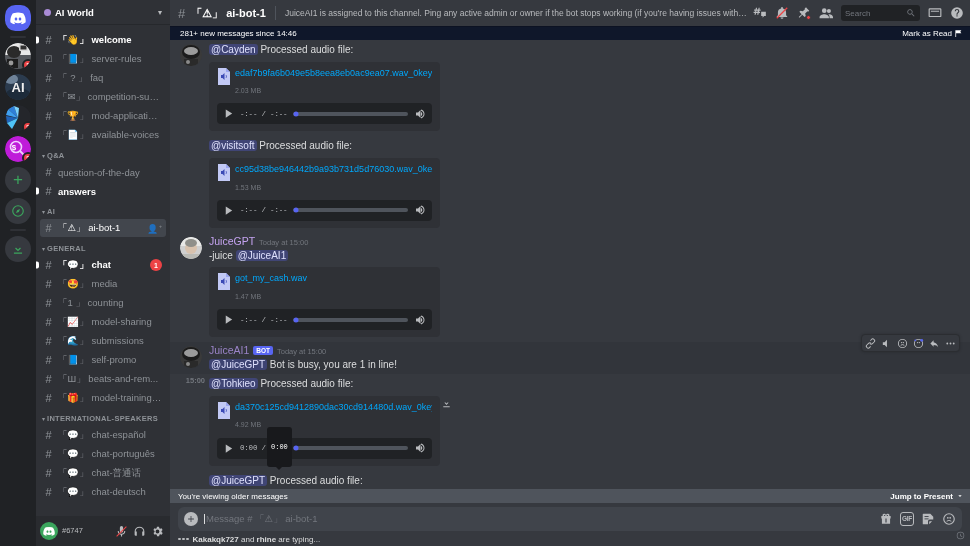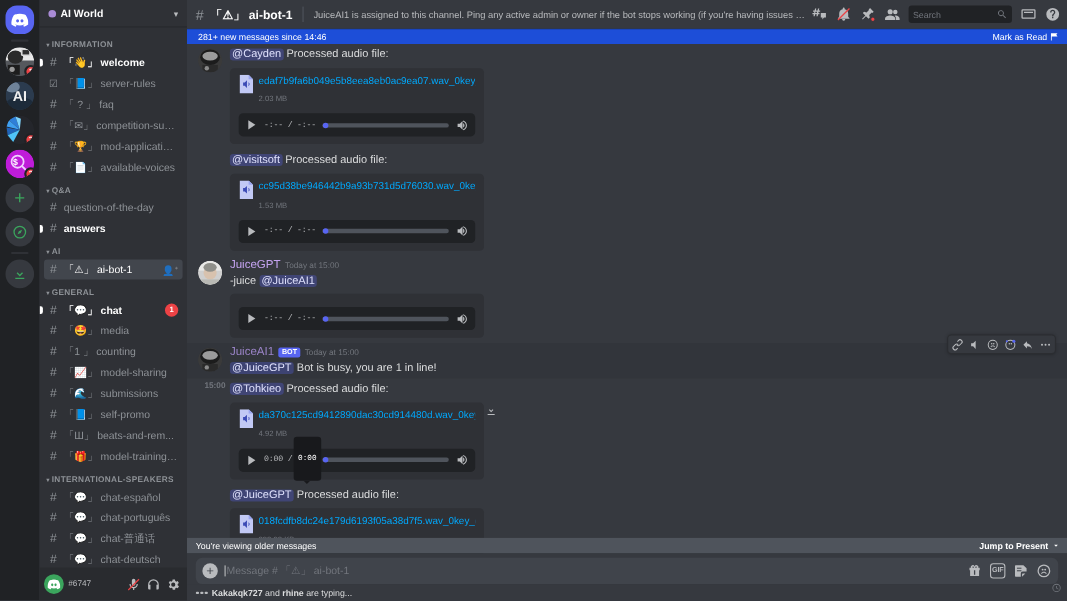--- a/index.html
+++ b/index.html
@@ -134,29 +134,29 @@
     font-size: 8.5px; color: #b9bbbe; white-space: nowrap; overflow: hidden;
     text-overflow: ellipsis; flex: 1; min-width: 0;
   }
   .top-actions { display:flex; align-items:center; gap: 8px; flex: 0 0 auto; }
   .tic { width: 14px; height: 14px; cursor:pointer; position: relative;
          display:flex; align-items:center; justify-content:center; }
   .tic svg { width: 14px; height: 14px; fill: #b9bbbe; }
   .tic .dot { position:absolute; bottom:0px; right:0px; width:5px; height:5px;
               border-radius:50%; background:#ed4245; border:1px solid #36393f;}
   .search {
-    width: 94px; height: 16px; background: #202225; border-radius: 3px;
+    width: 79px; height: 16px; background: #202225; border-radius: 3px;
     display:flex; align-items:center; padding: 0 4px; gap: 3px; cursor: text;
   }
   .search-ph { font-size: 8px; color: #72767d; flex:1; white-space:nowrap; overflow:hidden;}
   .search svg { width: 10px; height: 10px; fill: #72767d; }
 
   
   .newbar {
-    height: 14px; flex: 0 0 14px; background: #1d4ed8;
+    height: 14px; flex: 0 0 14px; background: #0f172a;
     display: flex; align-items: center; justify-content: space-between;
     padding: 0 6px 0 10px; position: relative; z-index: 3;
   }
   .newbar-left { font-size: 8px; color: #fff; font-weight: 500; }
   .newbar-right { font-size: 8px; color: #fff; font-weight: 500;
                   display:flex; align-items:flex-end; gap:3px; cursor:pointer; }
   .newbar-right svg { width: 9px; height: 9px; fill: #fff; }
 
   
   .messages { flex: 1; overflow: hidden; position: relative; padding-bottom: 2px; }
@@ -400,24 +400,20 @@
   </div>
 
   <div class="channels">
     <div class="guild-header">
       <span class="guild-icon"></span>
       <span class="guild-name">AI World</span>
       <span class="chev">▾</span>
     </div>
 
     <div class="chan-scroll" id="chan-scroll">
-        <div class="cat">
-          <span class="cat-arrow">▾</span>
-          <span class="cat-label">INFORMATION</span>
-        </div>
         <div class="chan unread">
           <span class="hash">#</span>
           <span class="chan-name">「👋」 welcome</span>
         </div>
         <div class="chan">
           <span class="hash rules">☑</span>
           <span class="chan-name">「📘」 server-rules</span>
         </div>
         <div class="chan">
           <span class="hash">#</span>
@@ -704,20 +700,29 @@
                 <rect x="3" y="17" width="16" height="6" fill="#b9b9b4"></rect>
               </g>
             </svg></div>
           <div class="msg-body">
             <div class="msg-head">
               <span class="msg-author" style="color:#c4a3f0">JuiceGPT</span>
               <span class="msg-time">Today at 15:00</span>
             </div>
             <div class="msg-text"><span>-juice </span><span class="mention">@JuiceAI1</span></div>
             <div class="audio-card">
+              <div class="audio-meta">
+                <span class="file-ic"><svg viewBox="0 0 13 17">
+                    <path d="M1 0h8l4 4v13H1z" fill="#c2c9f5"></path>
+                    <path d="M9 0l4 4H9z" fill="#9aa5ef"></path>
+                    <path d="M4 7v3h1.5L7.5 12V5L5.5 7H4z" fill="#3b4ab5"></path>
+                    <path d="M9 7.2c.6.5.6 2.1 0 2.6" stroke="#3b4ab5" stroke-width="0.9" fill="none"></path>
+                  </svg></span>
+                <span class="audio-txt"><span class="audio-name">got_my_cash.wav</span><span class="audio-size">1.47 MB</span></span>
+              </div>
               <div class="player">
                 <span class="play-btn">
                   <svg viewBox="0 0 24 24">
                     <path d="M6 3l14 9-14 9z"></path>
                   </svg>
                 </span>
                 <span class="time">-:-- / -:--</span>
                 <span class="bar">
                   <span class="knob" style="left:2%"></span>
                 </span>

